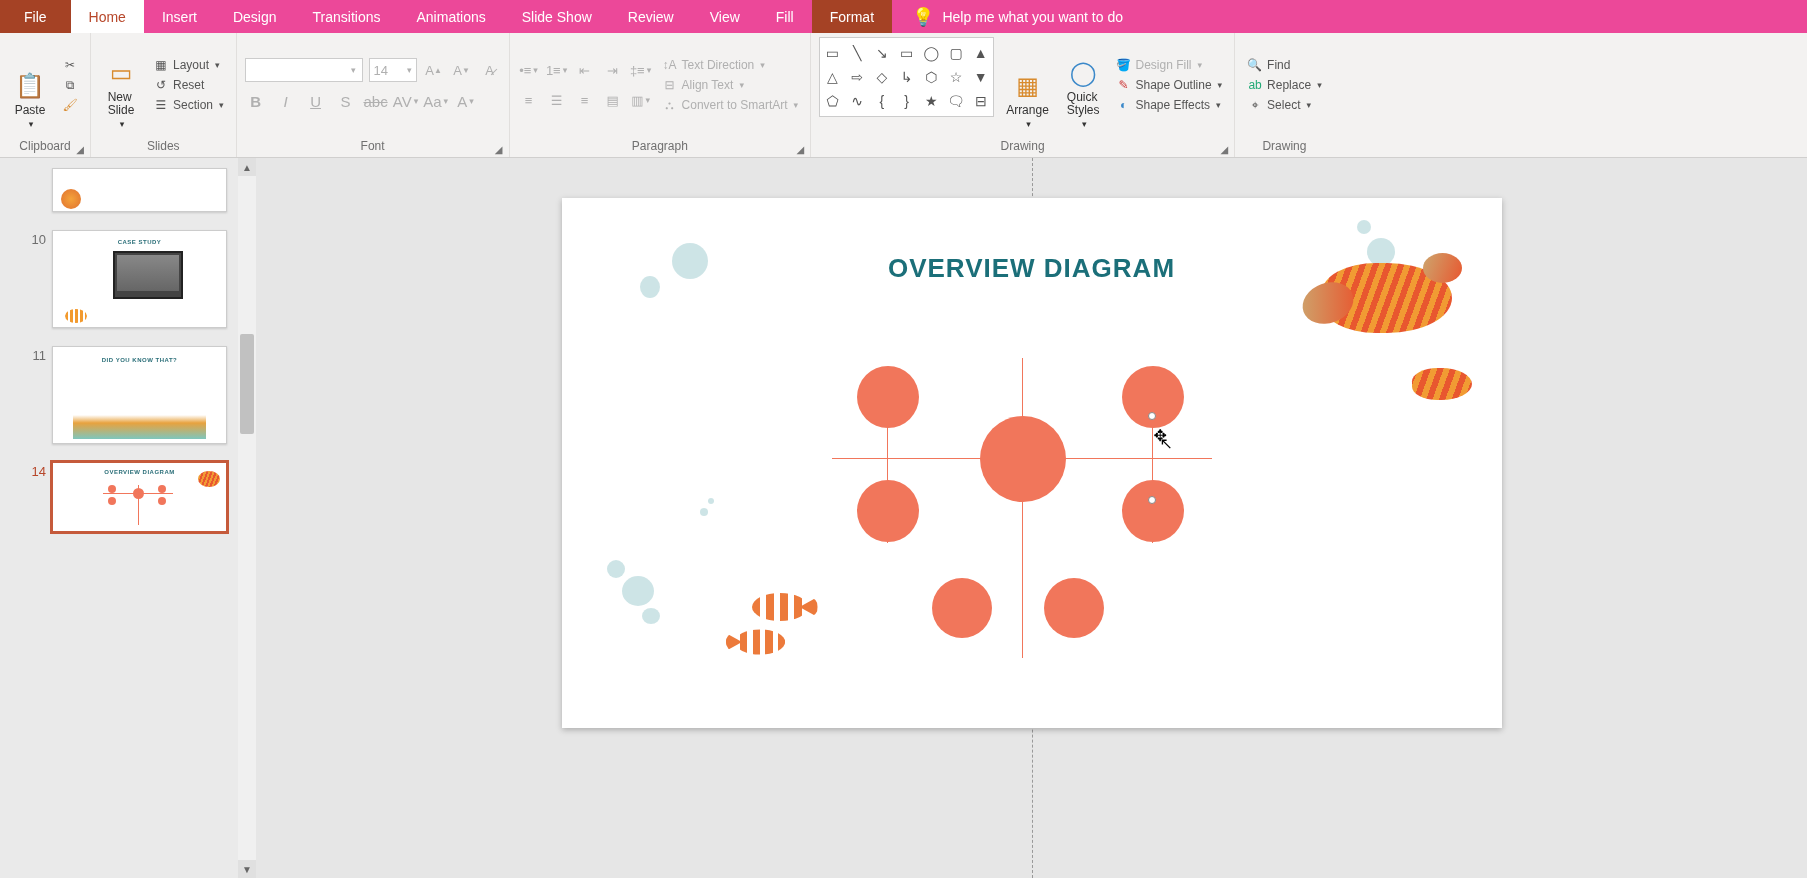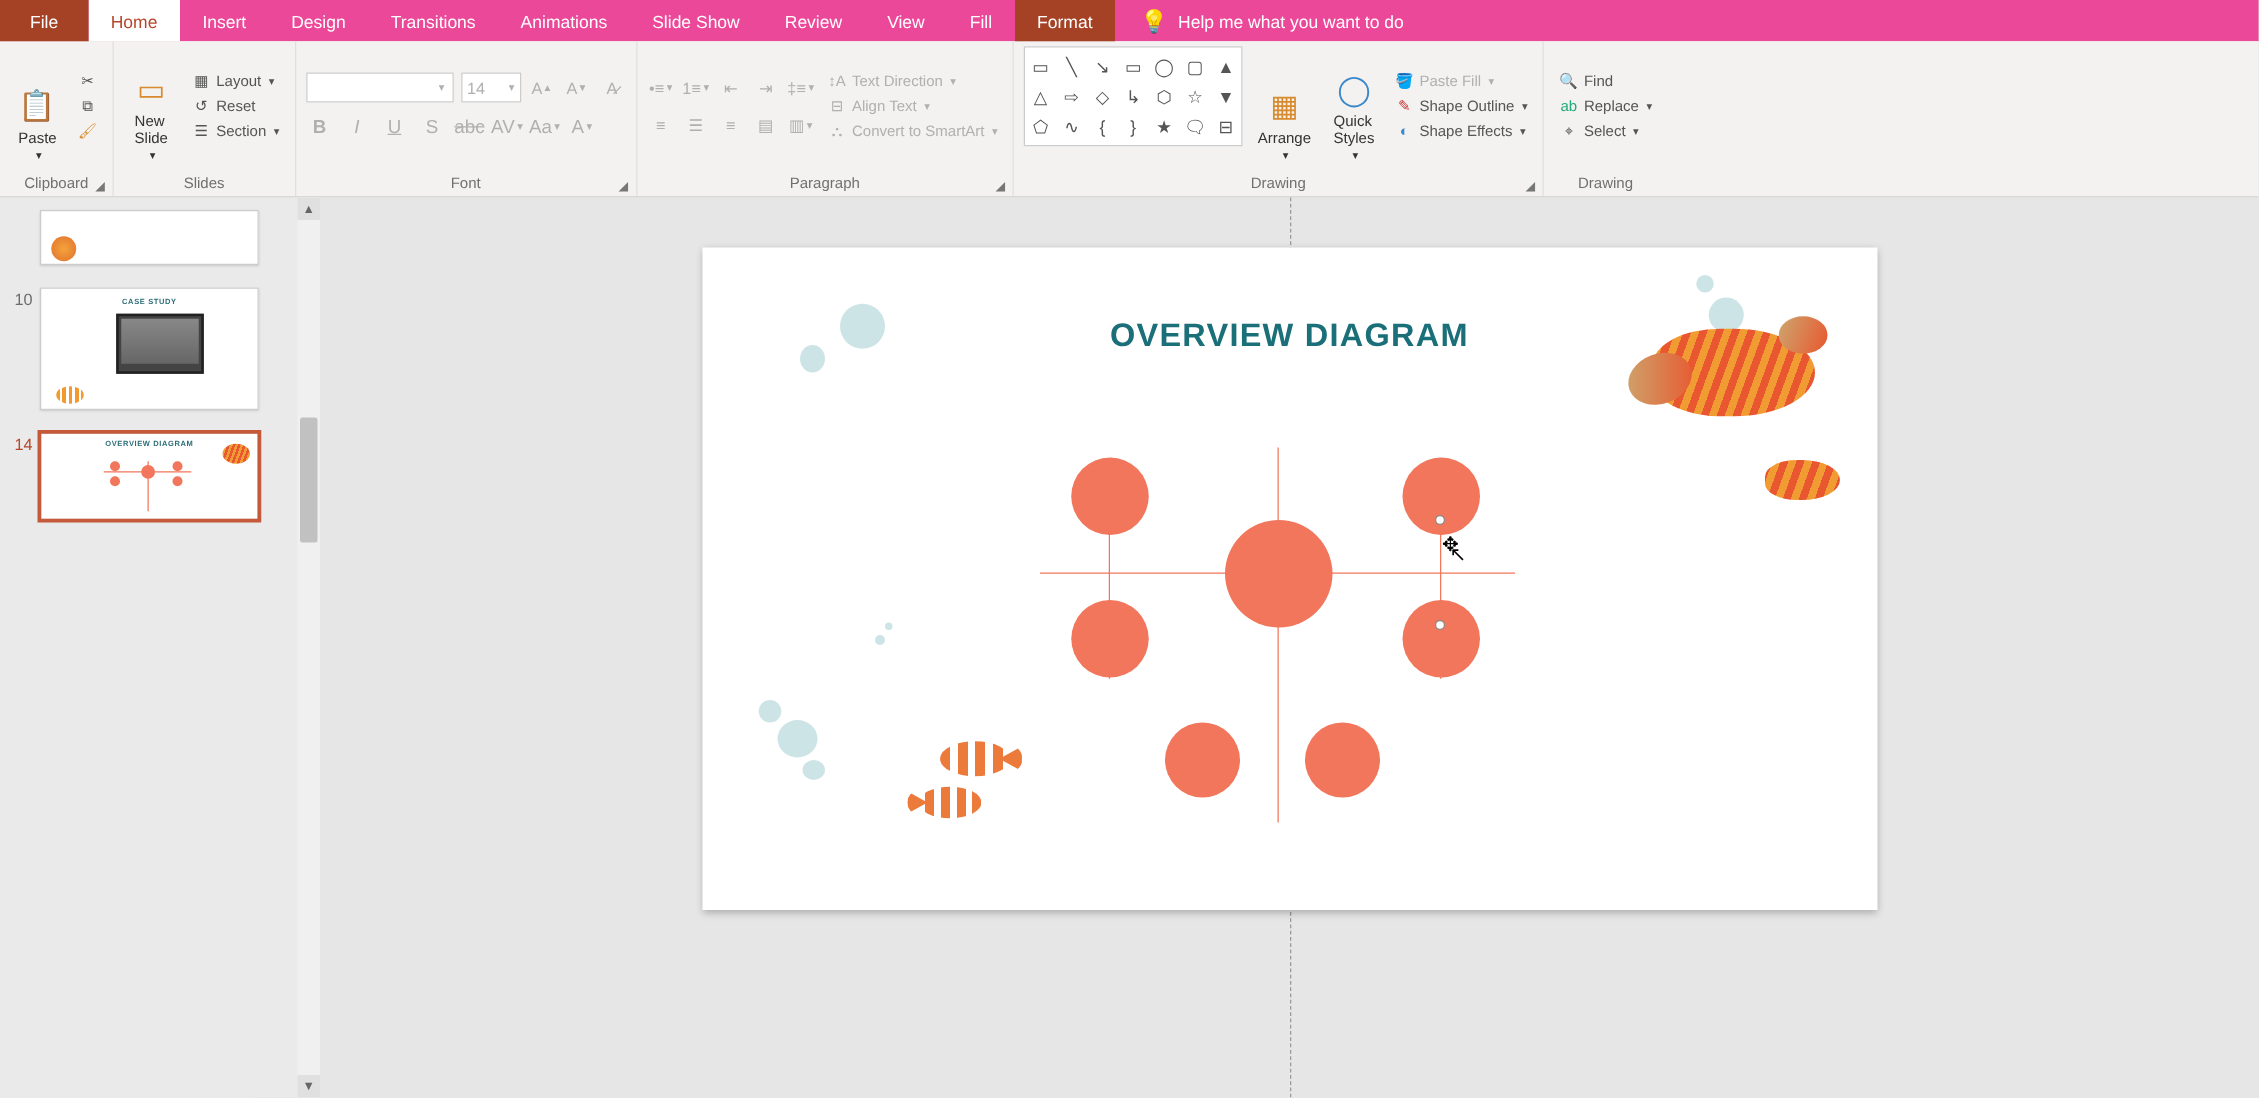--- a/index.html
+++ b/index.html
@@ -43,21 +43,21 @@
 
 .shape-gallery { width: 175px; height: 80px; display: grid; grid-template-columns: repeat(7, 1fr); grid-auto-rows: 20px; gap: 4px 4px; align-content: center; border: 1px solid #ccc; background: #fff; padding: 2px; }
 .shape-gallery .sh { display: flex; align-items: center; justify-content: center; cursor: pointer; color: #555; font-size: 14px; }
 
 
 .workspace { display: flex; height: calc(878px - 33px - 125px); }
 .thumbs { width: 256px; background: #eaeaea; position: relative; display: flex; flex-direction: column; padding-top: 4px; }
 .thumbs-scroll { position: absolute; right: 0; top: 0; bottom: 0; width: 18px; background: #f0f0f0; }
 .thumbs-scroll .track-btn { width: 18px; height: 18px; background: #e0e0e0; display: flex; align-items: center; justify-content: center; font-size: 10px; color: #666; cursor: pointer; }
 .thumbs-scroll .handle { position: absolute; left: 2px; width: 14px; top: 176px; height: 100px; background: #c1c1c1; border-radius: 2px; }
-.thumb-row { display: flex; align-items: flex-start; gap: 6px; padding: 6px 4px 12px 4px; }
+.thumb-row { display: flex; align-items: flex-start; gap: 6px; padding: 6px 4px 12px 4px; margin-left: 20px; }
 .thumb-num { width: 22px; text-align: right; color: #6d6d6d; font-size: 13px; padding-top: 2px; }
 .thumb { width: 175px; height: 98px; background: #fff; border: 1px solid #ccc; box-shadow: 0 1px 2px rgba(0,0,0,.15); position: relative; overflow: hidden; }
 .thumb.active { outline: 3px solid #c55a3b; outline-offset: -1px; }
 .thumb-row.partial .thumb { height: 44px; }
 .thumb-row.active .thumb-num { color: #b7472a; }
 
 .editor { flex: 1; background: #e6e6e6; position: relative; display: flex; align-items: flex-start; justify-content: center; padding-top: 40px; }
 .slide { width: 940px; height: 530px; background: #fff; box-shadow: 0 2px 6px rgba(0,0,0,.25); position: relative; }
 .slide-title { position: absolute; left: 50%; transform: translateX(-50%); top: 55px; font-family: "Arial Narrow", Arial, sans-serif; letter-spacing: 1px; font-weight: 700; font-size: 26px; color: #1b6f79; }
 
@@ -277,21 +277,21 @@
       </div>
       <div class="vbtn">
         <div class="ic" style="color:#3a88c9;">◯</div>
         <div class="lbl" style="white-space:pre;">Quick
 Styles</div>
         <span class="caret">▾</span>
       </div>
       <div class="ministack">
         <div class="mini dim">
             <span class="ic">🪣</span>
-            <span>Paste Fill</span>
+            <span>Design Fill</span>
             <span class="caret">▾</span>
           </div>
         <div class="mini">
             <span class="ic" style="color:#c33;">✎</span>
             <span>Shape Outline</span>
             <span class="caret">▾</span>
           </div>
         <div class="mini">
             <span class="ic" style="color:#3a88c9;">◐</span>
             <span>Shape Effects</span>
@@ -339,20 +339,27 @@
     <div class="thumb-row">
       <div class="thumb-num">10</div>
       <div class="thumb">
         <div class="tmini-title" style="top:8px;">CASE STUDY</div>
         <div style="position:absolute;left:60px;top:20px;width:70px;height:48px;background:#444;border:2px solid #222;"></div>
         <div style="position:absolute;left:64px;top:24px;width:62px;height:36px;background:linear-gradient(#888,#666);"></div>
         <div style="position:absolute;left:12px;bottom:4px;width:22px;height:14px;background:repeating-linear-gradient(90deg,#f29a2e 0 3px,#fff 3px 5px);border-radius:50%;"></div>
       </div>
     </div>
 
+    <div class="thumb-row">
+      <div class="thumb-num">11</div>
+      <div class="thumb">
+        <div class="tmini-title" style="top:10px;">DID YOU KNOW THAT?</div>
+        <div style="position:absolute;left:20px;bottom:4px;right:20px;height:40px;background:linear-gradient(0deg,#7ec6bd,#e8a23e 40%,transparent 60%);border-radius:40% 40% 0 0;"></div>
+      </div>
+    </div>
 
 
 
     <div class="thumb-row active">
       <div class="thumb-num">14</div>
       <div class="thumb active" style="height:70px;">
         <div class="tmini-title" style="top:6px;">OVERVIEW DIAGRAM</div>
         <div style="position:absolute;right:6px;top:8px;width:22px;height:16px;background:repeating-linear-gradient(110deg,#e8572f 0 2px,#f19b33 2px 4px);border-radius:50%;"></div>
         <div style="position:absolute;left:50px;top:30px;width:70px;height:1px;background:#f1765b;"></div>
         <div style="position:absolute;left:85px;top:22px;width:1px;height:40px;background:#f1765b;"></div>

